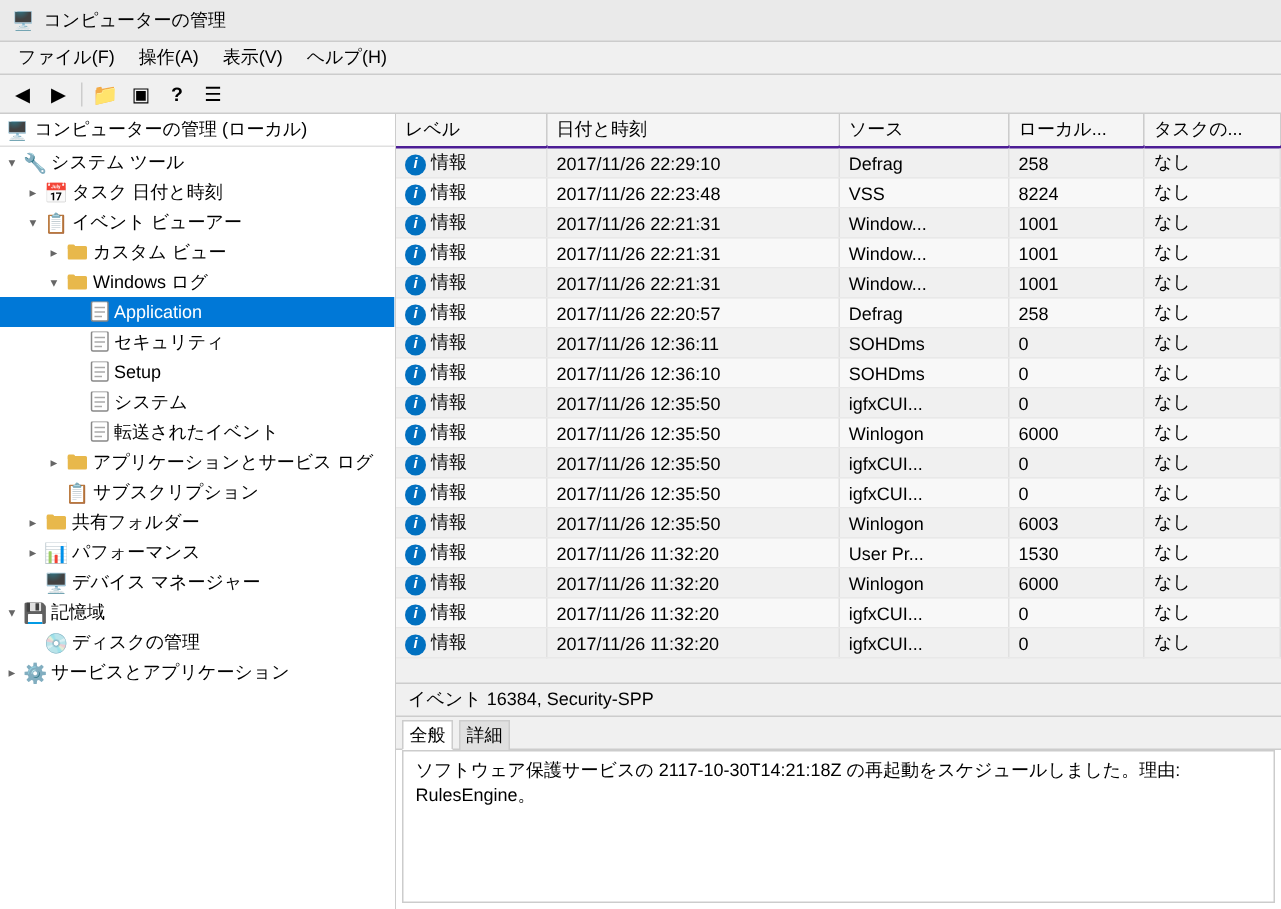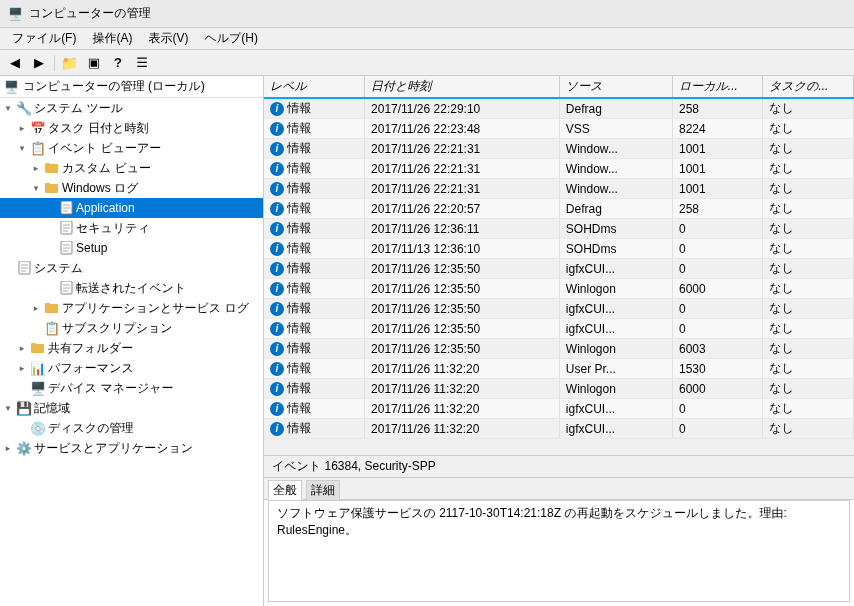--- a/index.html
+++ b/index.html
@@ -128,27 +128,26 @@
       border-collapse: collapse;
       font-size: 12px;
     }
     .event-table thead {
       background: #f5f5f5;
       position: sticky;
       top: 0;
     }
     .event-table th {
       border-right: 1px solid #ccc;
-      border-bottom: 2px solid #0ea5e9;
+      border-bottom: 2px solid #4c1d95;
       padding: 2px 6px;
       text-align: left;
       font-weight: normal;
       white-space: nowrap;
       height: 22px;
-      font-style: italic;
     }
     .event-table td {
       border-right: 1px solid #e0e0e0;
       border-bottom: 1px solid #e8e8e8;
       padding: 1px 6px;
       white-space: nowrap;
       height: 19px;
     }
     .event-table tbody tr:nth-child(even) td { background: #f8f8f8; }
 
@@ -330,21 +329,21 @@
           <span class="tree-icon" style="font-size: 13px;">
             <svg width="13" height="14" viewBox="0 0 13 14">
               <rect x="1" y="0" width="11" height="13" rx="1" fill="#fff" stroke="#888" stroke-width="1"></rect>
               <line x1="3" y1="4" x2="10" y2="4" stroke="#aaa" stroke-width="1"></line>
               <line x1="3" y1="7" x2="10" y2="7" stroke="#aaa" stroke-width="1"></line>
               <line x1="3" y1="10" x2="8" y2="10" stroke="#aaa" stroke-width="1"></line>
             </svg>
           </span>
           <span class="tree-label">Setup</span>
         </div>
-        <div class="tree-item" style="">
+        <div class="tree-item" style="padding-left: 42px;">
           <span class="tree-expand"></span>
           <span class="tree-icon" style="font-size: 13px;">
             <svg width="13" height="14" viewBox="0 0 13 14">
               <rect x="1" y="0" width="11" height="13" rx="1" fill="#fff" stroke="#888" stroke-width="1"></rect>
               <line x1="3" y1="4" x2="10" y2="4" stroke="#aaa" stroke-width="1"></line>
               <line x1="3" y1="7" x2="10" y2="7" stroke="#aaa" stroke-width="1"></line>
               <line x1="3" y1="10" x2="8" y2="10" stroke="#aaa" stroke-width="1"></line>
             </svg>
           </span>
           <span class="tree-label">システム</span>
@@ -475,21 +474,21 @@
               </tr>
               <tr>
                 <td><span class="info-icon">i</span> 情報</td>
                 <td>2017/11/26 12:36:11</td>
                 <td>SOHDms</td>
                 <td>0</td>
                 <td>なし</td>
               </tr>
               <tr>
                 <td><span class="info-icon">i</span> 情報</td>
-                <td>2017/11/13 12:36:10</td>
+                <td>2017/11/26 12:36:10</td>
                 <td>SOHDms</td>
                 <td>0</td>
                 <td>なし</td>
               </tr>
               <tr>
                 <td><span class="info-icon">i</span> 情報</td>
                 <td>2017/11/26 12:35:50</td>
                 <td>igfxCUI...</td>
                 <td>0</td>
                 <td>なし</td>

